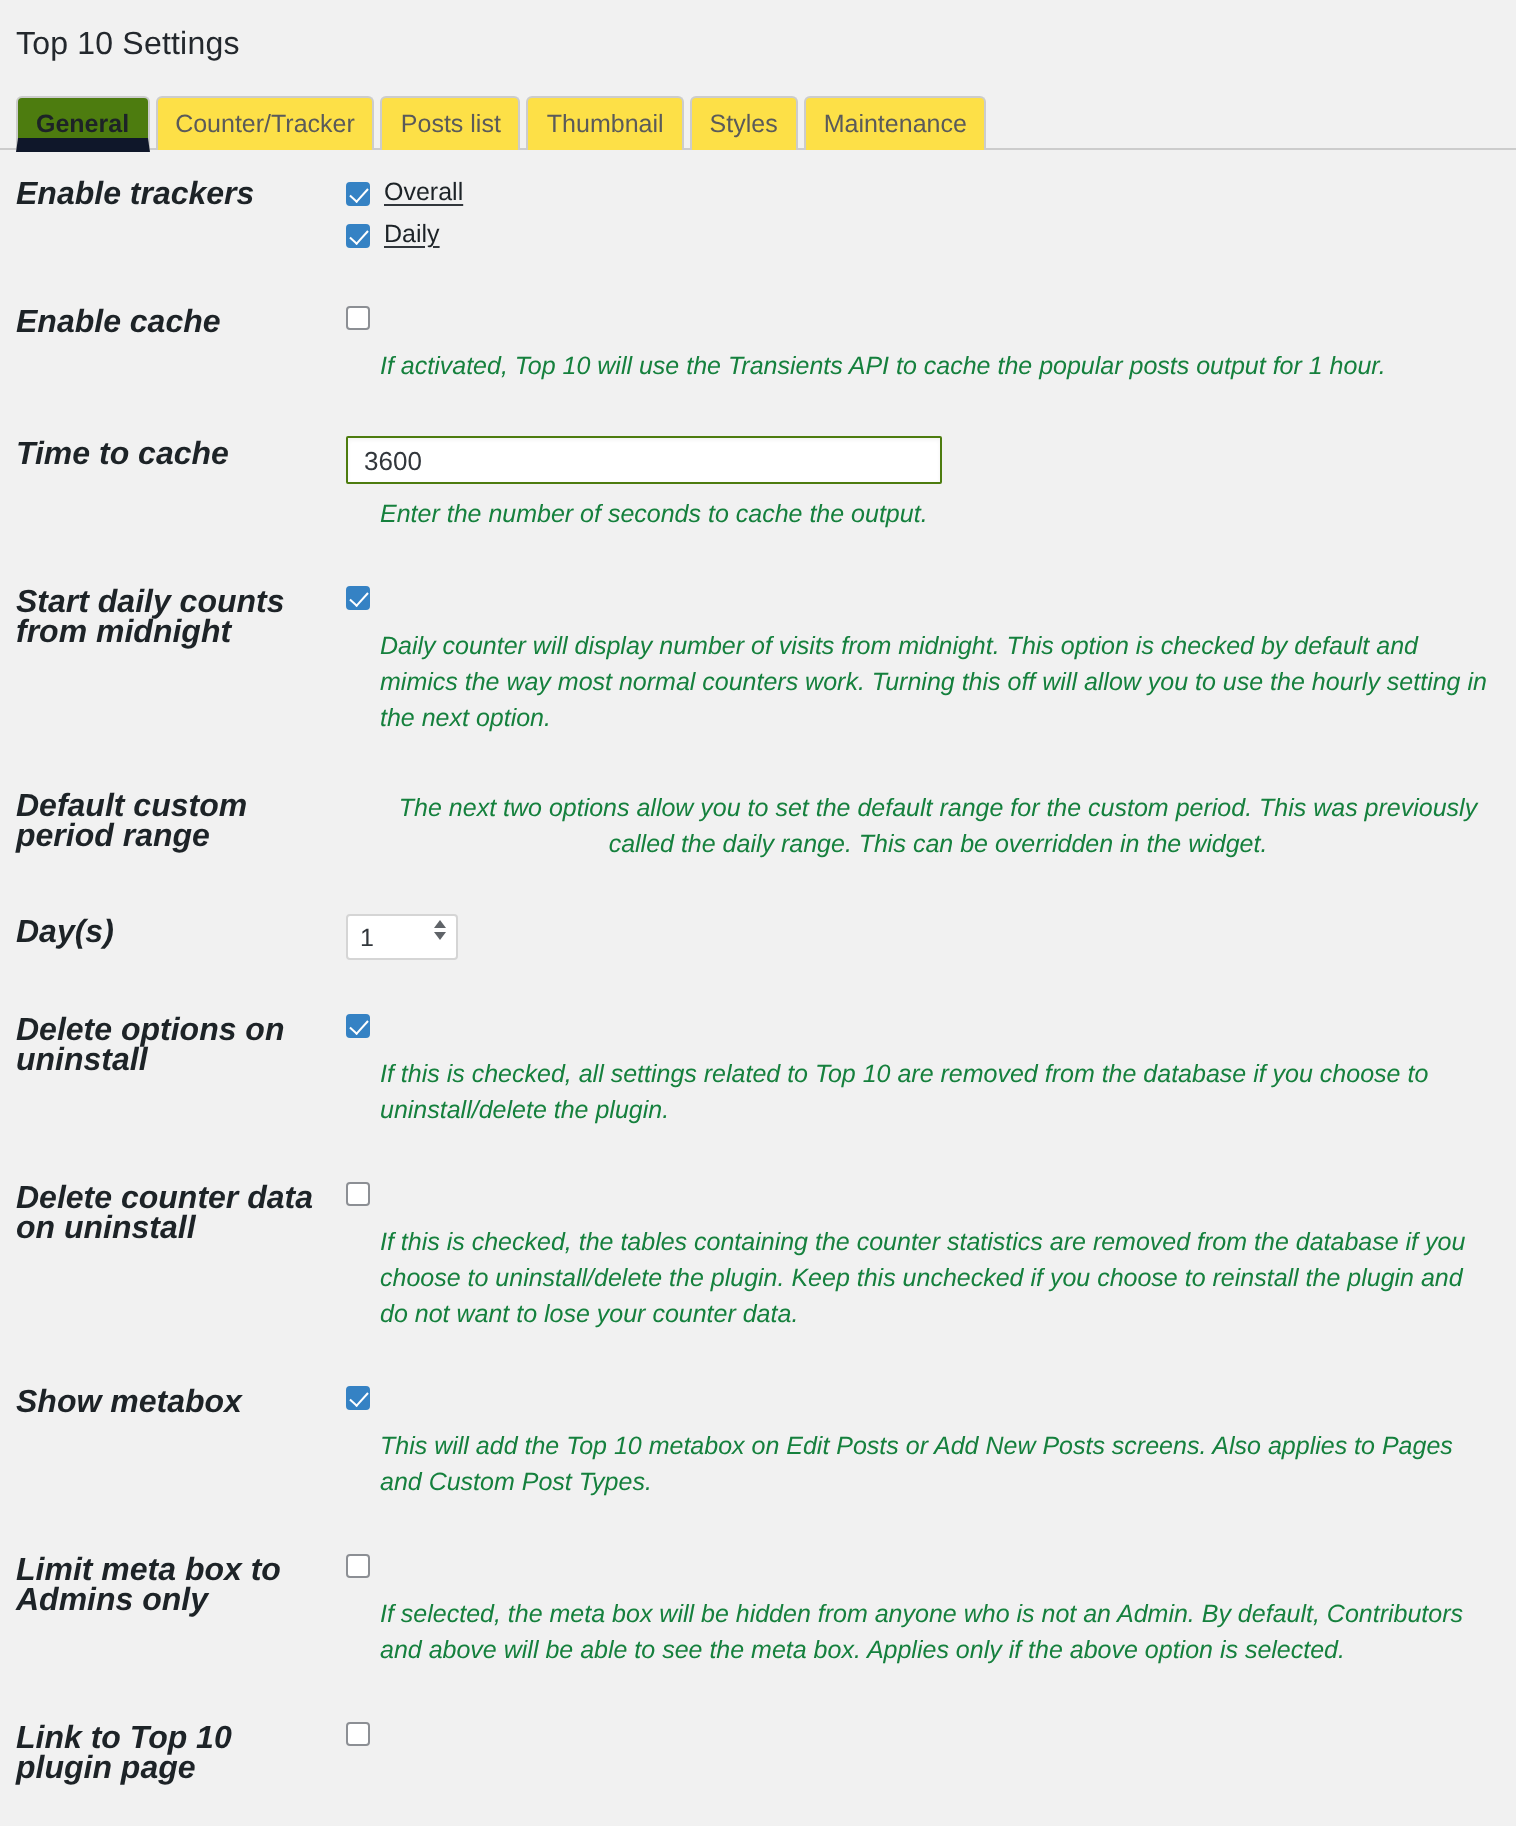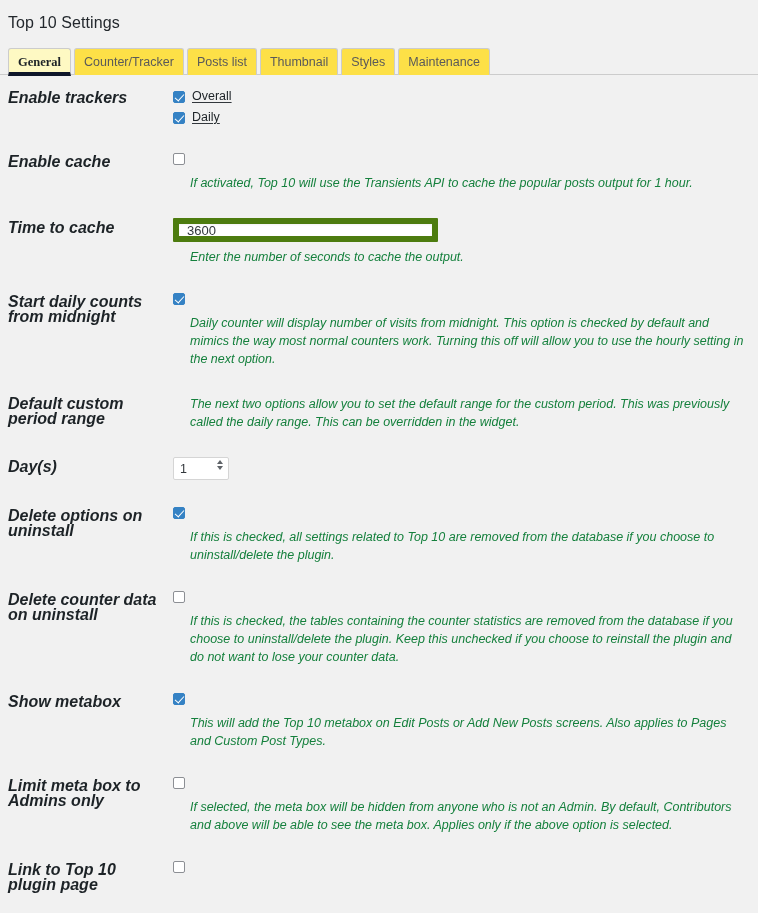--- a/index.html
+++ b/index.html
@@ -45,27 +45,26 @@
     border: 1px solid #ccc;
     border-bottom: none;
     background: #fde047;
     color: #5a5a5a;
     text-decoration: none;
     border-radius: 3px 3px 0 0;
     vertical-align: bottom;
     cursor: pointer;
   }
   .tab.active {
-    background: #fef9c3;
+    background: #4d7c0f;
     color: #1d2327;
     font-weight: bold;
-    border-bottom: 4px solid #0f172a;
+    border-bottom: 7px solid #0f172a;
     margin-bottom: -1px;
     height: 28px;
-    font-family: Liberation Serif, serif;
   }
 
   
   .form-table { width: 758px; border-collapse: collapse; }
   .form-table tr { vertical-align: top; }
   .form-table th {
     width: 173px;
     text-align: left;
     font-weight: bold;
     font-size: 16px;
@@ -117,28 +116,28 @@
   
   .desc {
     font-style: italic;
     font-size: 12.5px;
     line-height: 18px;
     color: #15803d;
     margin: 6px 0 0 17px;
     max-width: 563px;
   }
   .desc.nogap { margin-top: 7px; }
-  .desc.inline { margin-top: 1px; }
+  .desc.inline { margin-top: 1px; text-align: center; }
 
   
   .text-input {
-    width: 265px;
+    width: 298px;
     height: 24px;
     padding: 0 8px;
-    border: 6px solid #4d7c0f;
+    border: 1px solid #4d7c0f;
     background: #fff;
     font-family: "Liberation Sans", sans-serif;
     font-size: 13px;
     color: #32373c;
     border-radius: 1px;
     box-shadow: inset 0 1px 2px rgba(0,0,0,.05);
   }
 
   
   .num-wrap {

